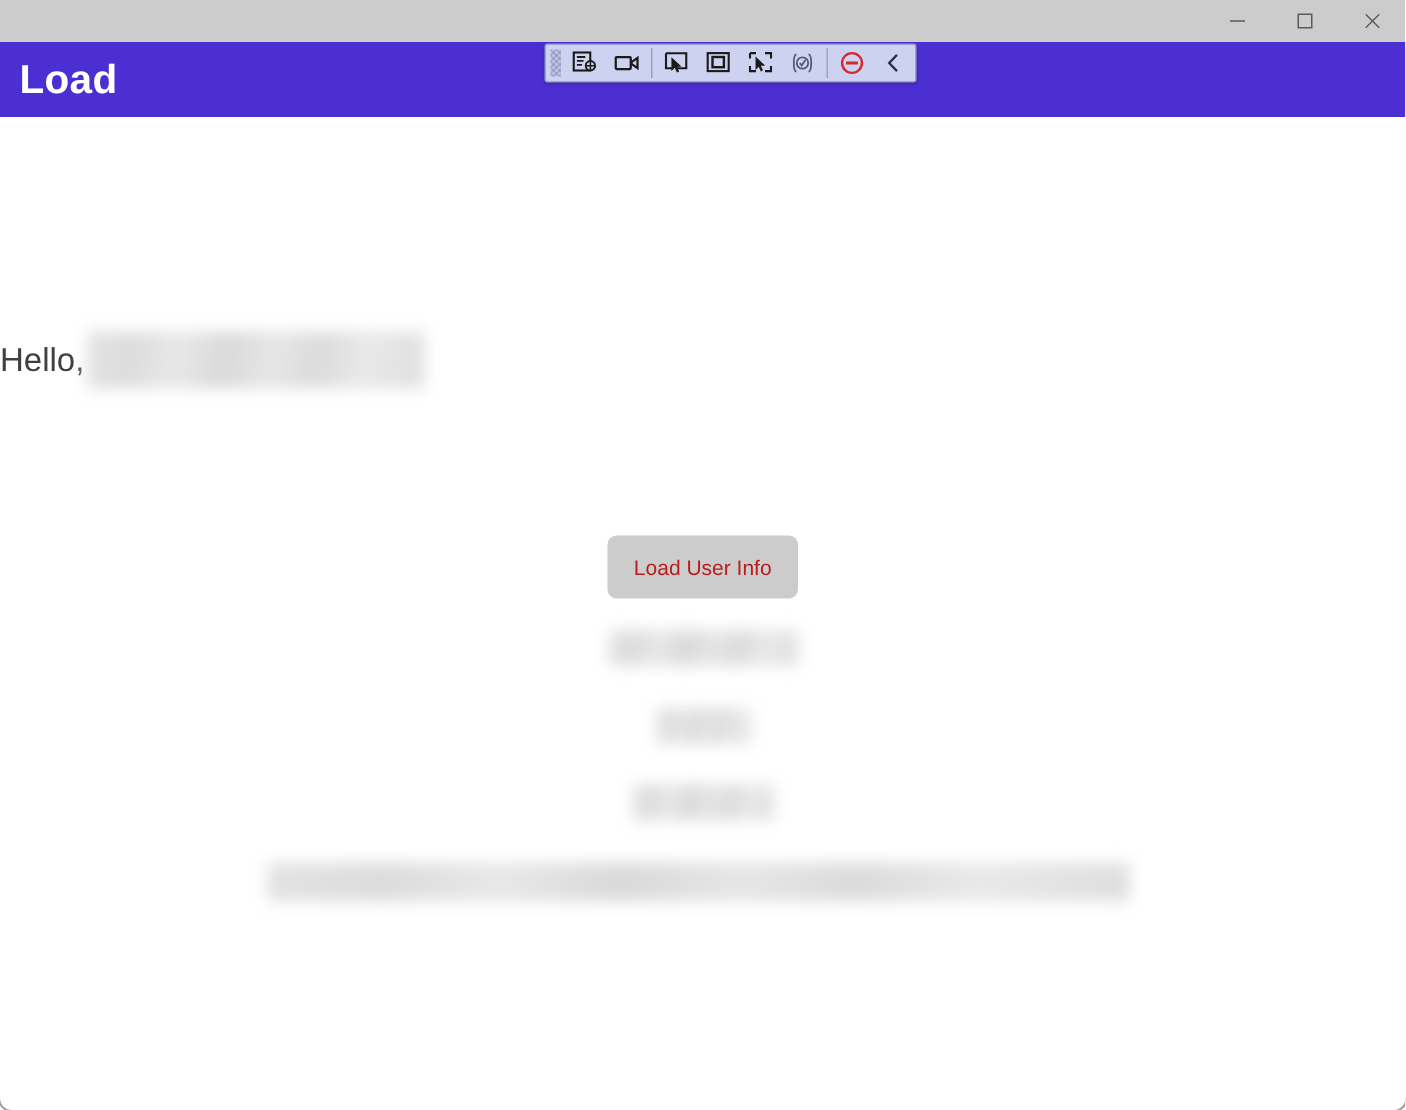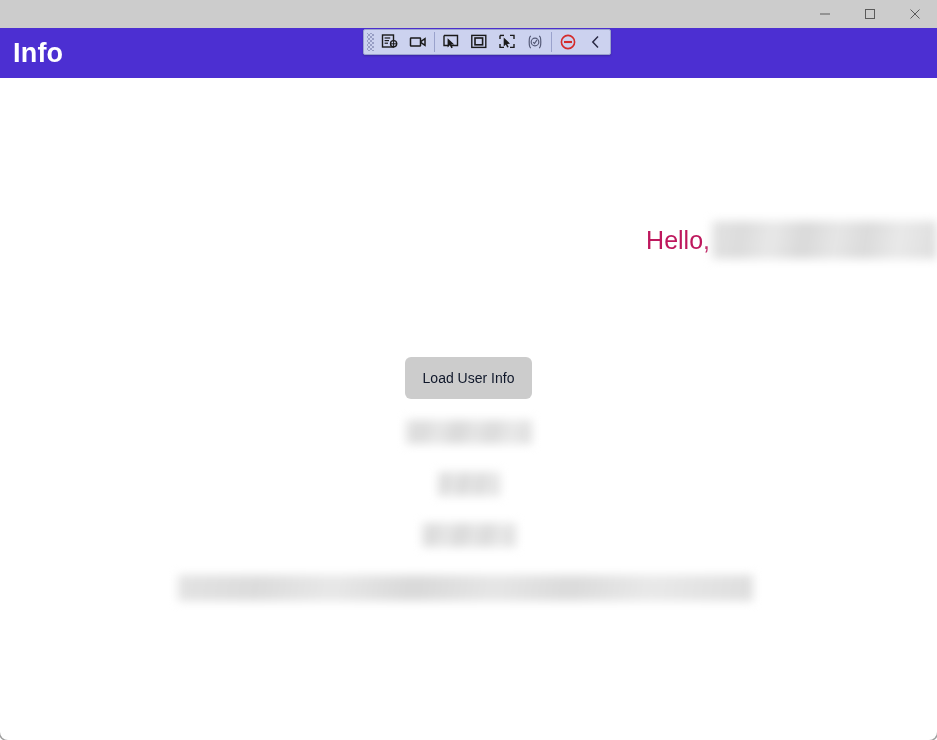--- a/index.html
+++ b/index.html
@@ -126,23 +126,23 @@
     width: 937px;
     height: 662px;
     background: #ffffff;
   }
 
   .greeting {
     position: absolute;
     top: 140px;
     left: 0;
     width: 937px;
-    text-align: right;
-    font-size: 25px;
-    color: #be185d;
+    text-align: left;
+    font-size: 22px;
+    color: #404040;
     white-space: nowrap;
     line-height: 44px;
   }
   .greeting-wrap {
     display: inline-flex;
     align-items: center;
     gap: 0px;
   }
   .greeting-text { padding-right: 2px; }
 
@@ -177,21 +177,21 @@
     height: 42px;
     line-height: 42px;
     cursor: pointer;
   }
   .btn-primary {
     background: #4c2fd2;
     color: #ffffff;
   }
   .btn-secondary {
     background: #cccccc;
-    color: #0f172a;
+    color: #b91c1c;
   }
 
   .placeholder-stack {
     position: absolute;
     top: 342px;
     left: 0;
     width: 937px;
     display: flex;
     flex-direction: column;
     align-items: center;
@@ -256,21 +256,21 @@
       <span>
         <svg width="12" height="12" viewBox="0 0 12 12">
           <line x1="1.5" y1="1.5" x2="10.5" y2="10.5" stroke="#5a5a5a" stroke-width="1"></line>
           <line x1="10.5" y1="1.5" x2="1.5" y2="10.5" stroke="#5a5a5a" stroke-width="1"></line>
         </svg>
       </span>
     </button>
   </div>
 
   <div class="app-header">
-    <div class="app-header-title">Info</div>
+    <div class="app-header-title">Load</div>
   </div>
 
   <div class="cu-toolbar">
 
     <div class="cu-grip">
       <div class="cu-grip-dots"></div>
     </div>
 
     <button class="cu-btn">
       <span>

